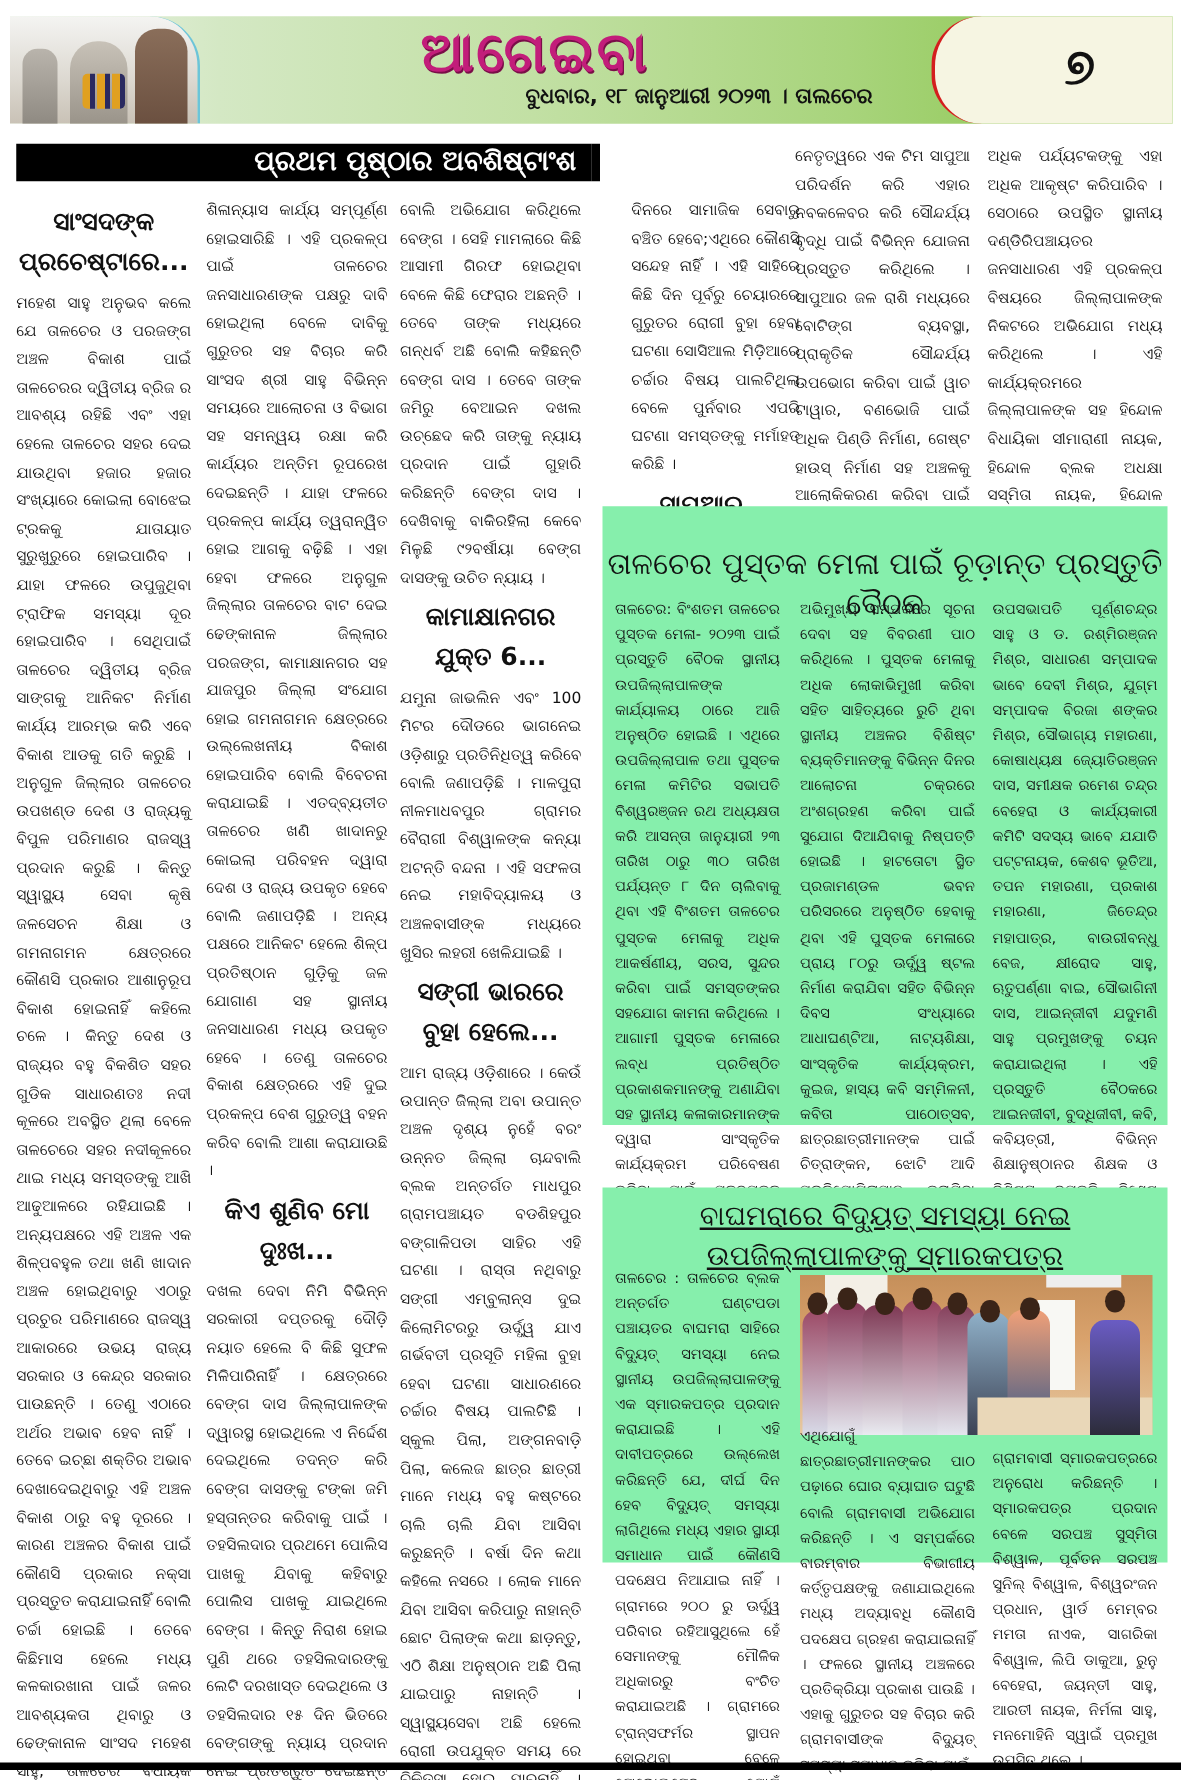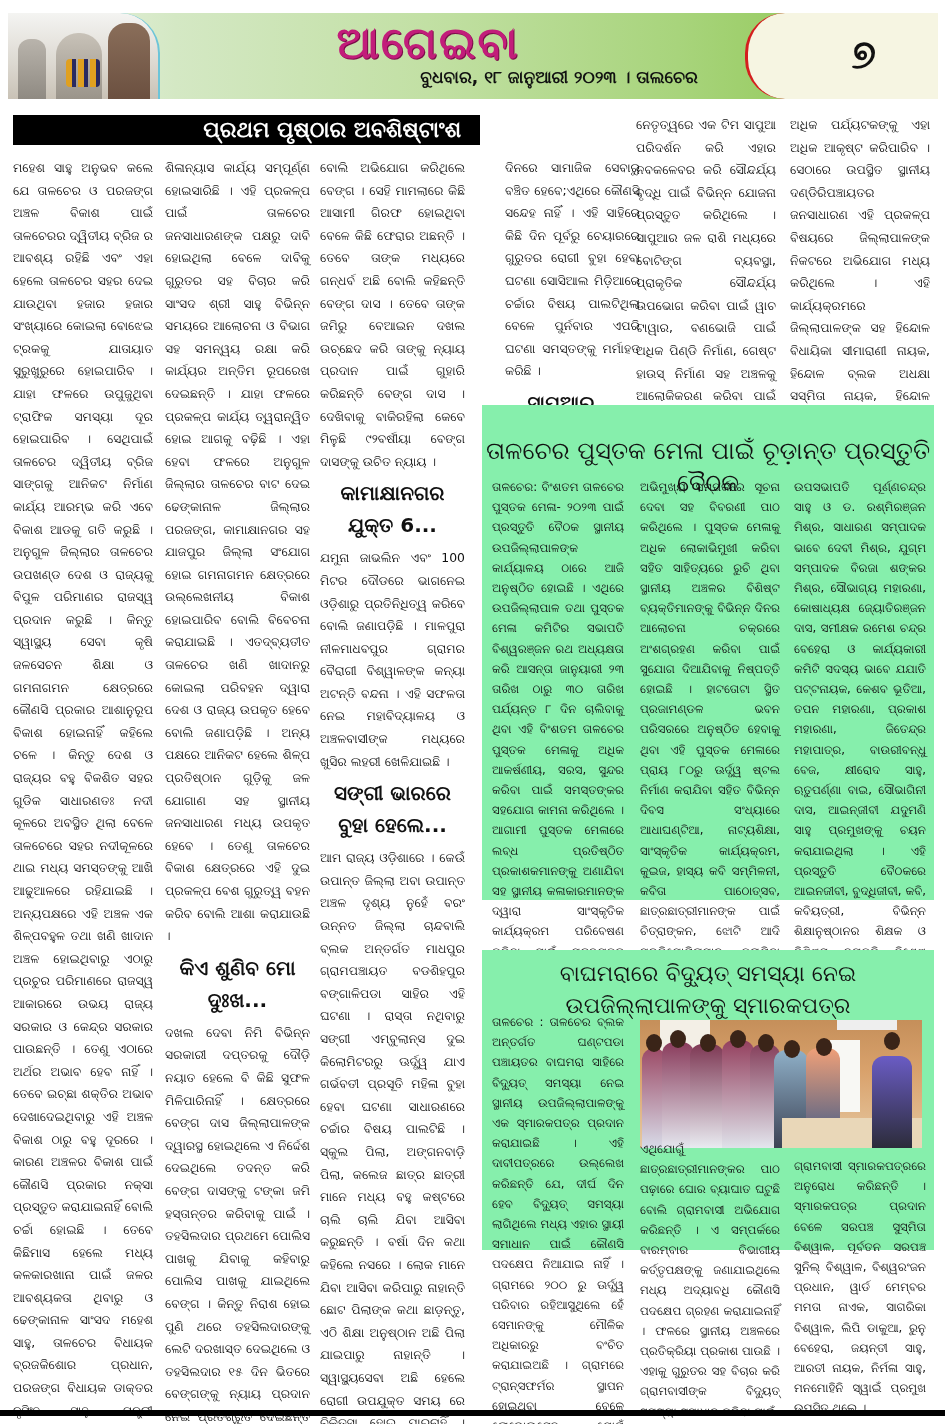--- a/index.html
+++ b/index.html
@@ -33,21 +33,21 @@
   .c3{left:320px;top:157px;width:145px;}
   .c4{left:458px;top:114px;width:135px;margin-left:47px;}
   .c5{left:636px;top:114px;width:140px;}
   .c6{left:790px;top:114px;width:140px;}
 
   .box{position:absolute;background:#86efac;}
   .box1{left:482px;top:405px;width:452px;height:495px;}
   .box2{left:482px;top:950px;width:452px;height:300px;}
   .box-title{position:absolute;left:0;width:452px;text-align:center;font-size:24px;line-height:32px;color:#111;}
   .box1 .box-title{top:30px;}
-  .box2 .box-title{top:8px;font-size:22px;}
+  .box2 .box-title{top:8px;font-size:22px;text-decoration:underline;}
   .bcol{position:absolute;font-size:11.8px;line-height:20.2px;text-align:justify;color:#111;}
   .box1 .b1{left:10px;top:72px;width:132px;}
   .box1 .b2{left:158px;top:72px;width:140px;}
   .box1 .b3{left:312px;top:72px;width:132px;}
   .box2 .b1{left:10px;top:62px;width:132px;}
   .box2 .b2{left:158px;top:189px;width:140px;}
   .box2 .b3{left:312px;top:206px;width:132px;}
   .photo{position:absolute;left:158px;top:70px;width:282px;height:128px;overflow:hidden;
     background:linear-gradient(180deg,#c58f5a 0%,#d9a26c 40%,#e6c9a2 100%);}
   .ph-wall{position:absolute;left:20px;top:0;width:50px;height:100%;background:#f3efe6;}
@@ -72,20 +72,21 @@
   <div class="paper-title">ଆଗେଇବା</div>
   <div class="dateline">ବୁଧବାର, ୧୮ ଜାନୁଆରୀ ୨୦୨୩ । ତାଲଚେର</div>
   <div class="pagebox"></div>
   <div class="page-num">୭</div>
 </div>
 
 <div class="section-strip">ପ୍ରଥମ ପୃଷ୍ଠାର ଅବଶିଷ୍ଟାଂଶ</div>
 <div class="strip-ext"></div>
 
 <div class="col c1">
+    <h3>ସାଂସଦଙ୍କ ପ୍ରଚେଷ୍ଟାରେ...</h3>
     <p>ମହେଶ ସାହୁ ଅନୁଭବ କଲେ ଯେ ତାଳଚେର ଓ ପରଜଙ୍ଗ ଅଞ୍ଚଳ ବିକାଶ ପାଇଁ ତାଳଚେରର ଦ୍ୱିତୀୟ ବ୍ରିଜ ର ଆବଶ୍ୟ ରହିଛି ଏବଂ ଏହା ହେଲେ ତାଳଚେର ସହର ଦେଇ ଯାଉଥିବା ହଜାର ହଜାର ସଂଖ୍ୟାରେ କୋଇଲା ବୋଝେଇ ଟ୍ରକକୁ ଯାତାୟାତ ସୁରୁଖୁରୁରେ ହୋଇପାରିବ । ଯାହା ଫଳରେ ଉପୁଜୁଥିବା ଟ୍ରାଫିକ ସମସ୍ୟା ଦୂର ହୋଇପାରିବ । ସେଥିପାଇଁ ତାଳଚେର ଦ୍ୱିତୀୟ ବ୍ରିଜ ସାଙ୍ଗକୁ ଆନିକଟ ନିର୍ମାଣ କାର୍ଯ୍ୟ ଆରମ୍ଭ କରି ଏବେ ବିକାଶ ଆଡକୁ ଗତି କରୁଛି । ଅନୁଗୁଳ ଜିଲ୍ଲାର ତାଳଚେର ଉପଖଣ୍ଡ ଦେଶ ଓ ରାଜ୍ୟକୁ ବିପୁଳ ପରିମାଣର ରାଜସ୍ୱ ପ୍ରଦାନ କରୁଛି । କିନ୍ତୁ ସ୍ୱାସ୍ଥ୍ୟ ସେବା କୃଷି ଜଳସେଚନ ଶିକ୍ଷା ଓ ଗମନାଗମନ କ୍ଷେତ୍ରରେ କୌଣସି ପ୍ରକାର ଆଶାନୁରୂପ ବିକାଶ ହୋଇନାହିଁ କହିଲେ ଚଳେ । କିନ୍ତୁ ଦେଶ ଓ ରାଜ୍ୟର ବହୁ ବିକଶିତ ସହର ଗୁଡିକ ସାଧାରଣତଃ ନଦୀ କୂଳରେ ଅବସ୍ଥିତ ଥିଲା ବେଳେ ତାଳଚେରେ ସହର ନଦୀକୂଳରେ ଥାଇ ମଧ୍ୟ ସମସ୍ତଙ୍କୁ ଆଖି ଆଢୁଆଳରେ ରହିଯାଇଛି । ଅନ୍ୟପକ୍ଷରେ ଏହି ଅଞ୍ଚଳ ଏକ ଶିଳ୍ପବହୁଳ ତଥା ଖଣି ଖାଦାନ ଅଞ୍ଚଳ ହୋଇଥିବାରୁ ଏଠାରୁ ପ୍ରଚୁର ପରିମାଣରେ ରାଜସ୍ୱ ଆକାରରେ ଉଭୟ ରାଜ୍ୟ ସରକାର ଓ କେନ୍ଦ୍ର ସରକାର ପାଉଛନ୍ତି । ତେଣୁ ଏଠାରେ ଅର୍ଥର ଅଭାବ ହେବ ନାହିଁ । ତେବେ ଇଚ୍ଛା ଶକ୍ତିର ଅଭାବ ଦେଖାଦେଇଥିବାରୁ ଏହି ଅଞ୍ଚଳ ବିକାଶ ଠାରୁ ବହୁ ଦୂରରେ । କାରଣ ଅଞ୍ଚଳର ବିକାଶ ପାଇଁ କୌଣସି ପ୍ରକାର ନକ୍ସା ପ୍ରସ୍ତୁତ କରାଯାଇନାହିଁ ବୋଲି ଚର୍ଚ୍ଚା ହୋଇଛି । ତେବେ କିଛିମାସ ହେଲେ ମଧ୍ୟ କଳକାରଖାନା ପାଇଁ ଜଳର ଆବଶ୍ୟକତା ଥିବାରୁ ଓ ଢେଙ୍କାନାଳ ସାଂସଦ ମହେଶ ସାହୁ, ତାଳଚେର ବିଧାୟକ ବ୍ରଜକିଶୋର ପ୍ରଧାନ, ପରଜଙ୍ଗ ବିଧାୟକ ଡାକ୍ତର ନୃସିଂହ ସାହୁ, ମନ୍ତ୍ରୀ ପ୍ରଫୁଲ୍ଲ ମଲ୍ଲିକଙ୍କ ମିଳିତ ଉଦ୍ୟମରେ ତାଳଚେର ଖାଲପାଳକୁ ବ୍ରାହ୍ମଣୀ ନଦୀରେ ଆନିକଟ ନିର୍ମାଣ କାର୍ଯ୍ୟ ଆରମ୍ଭ ହୋଇଛି । ଯାହା ଫଳରେ ଏହି ଅଞ୍ଚଳର ବିକାଶ ପାଇଁ ବାଟ ଫିଟିଛି । ସେହିପରି ତାଳଚେର ଷ୍ଟାଡିୟମ ଆଗରେ ଦ୍ୱିତୀୟ ବ୍ରିଜ ନିର୍ମାଣ କାର୍ଯ୍ୟ ମଧ୍ୟ ଖୁବ ଶୀଘ୍ର ଆରମ୍ଭ ହେବାକୁ ଯାଉଛି । ନିକଟରେ ଅନୁଗୁଳ ଗସ୍ତ ବେଳେ ରାଜ୍ୟ ମୁଖ୍ୟମନ୍ତ୍ରୀ ନବୀନ ପଟ୍ଟନାୟକଙ୍କ ଦ୍ୱାରା ଏହି ପ୍ରକଳ୍ପ ର</p>
   </div>
 <div class="col c2">
     <p>ଶିଳାନ୍ୟାସ କାର୍ଯ୍ୟ ସମ୍ପୂର୍ଣ୍ଣ ହୋଇସାରିଛି । ଏହି ପ୍ରକଳ୍ପ ପାଇଁ ତାଳଚେର ଜନସାଧାରଣଙ୍କ ପକ୍ଷରୁ ଦାବି ହୋଇଥିଲା ବେଳେ ଦାବିକୁ ଗୁରୁତର ସହ ବିଚାର କରି ସାଂସଦ ଶ୍ରୀ ସାହୁ ବିଭିନ୍ନ ସମୟରେ ଆଲୋଚନା ଓ ବିଭାଗ ସହ ସମନ୍ୱୟ ରକ୍ଷା କରି କାର୍ଯ୍ୟର ଅନ୍ତିମ ରୂପରେଖ ଦେଇଛନ୍ତି । ଯାହା ଫଳରେ ପ୍ରକଳ୍ପ କାର୍ଯ୍ୟ ତ୍ୱରାନ୍ୱିତ ହୋଇ ଆଗକୁ ବଢ଼ିଛି । ଏହା ହେବା ଫଳରେ ଅନୁଗୁଳ ଜିଲ୍ଲାର ତାଳଚେର ବାଟ ଦେଇ ଢେଙ୍କାନାଳ ଜିଲ୍ଲାର ପରଜଙ୍ଗ, କାମାକ୍ଷାନଗର ସହ ଯାଜପୁର ଜିଲ୍ଲା ସଂଯୋଗ ହୋଇ ଗମନାଗମନ କ୍ଷେତ୍ରରେ ଉଲ୍ଲେଖନୀୟ ବିକାଶ ହୋଇପାରିବ ବୋଲି ବିବେଚନା କରାଯାଇଛି । ଏତଦ୍‌ବ୍ୟତୀତ ତାଳଚେର ଖଣି ଖାଦାନରୁ କୋଇଲା ପରିବହନ ଦ୍ୱାରା ଦେଶ ଓ ରାଜ୍ୟ ଉପକୃତ ହେବେ ବୋଲି ଜଣାପଡ଼ିଛି । ଅନ୍ୟ ପକ୍ଷରେ ଆନିକଟ ହେଲେ ଶିଳ୍ପ ପ୍ରତିଷ୍ଠାନ ଗୁଡ଼ିକୁ ଜଳ ଯୋଗାଣ ସହ ସ୍ଥାନୀୟ ଜନସାଧାରଣ ମଧ୍ୟ ଉପକୃତ ହେବେ । ତେଣୁ ତାଳଚେର ବିକାଶ କ୍ଷେତ୍ରରେ ଏହି ଦୁଇ ପ୍ରକଳ୍ପ ବେଶ ଗୁରୁତ୍ୱ ବହନ କରିବ ବୋଲି ଆଶା କରାଯାଉଛି ।</p>
     <h3>କିଏ ଶୁଣିବ ମୋ ଦୁଃଖ...</h3>
     <p>ଦଖଲ ଦେବା ନିମି ବିଭିନ୍ନ ସରକାରୀ ଦପ୍ତରକୁ ଦୌଡ଼ି ନୟାତ ହେଲେ ବି କିଛି ସୁଫଳ ମିଳିପାରିନାହିଁ । କ୍ଷେତ୍ରରେ ବେଙ୍ଗ ଦାସ ଜିଲ୍ଲାପାଳଙ୍କ ଦ୍ୱାରସ୍ଥ ହୋଇଥିଲେ ଏ ନିର୍ଦ୍ଦେଶ ଦେଇଥିଲେ ତଦନ୍ତ କରି ବେଙ୍ଗ ଦାସଙ୍କୁ ଟଙ୍କା ଜମି ହସ୍ତାନ୍ତର କରିବାକୁ ପାଇଁ । ତହସିଲଦାର ପ୍ରଥମେ ପୋଲିସ ପାଖକୁ ଯିବାକୁ କହିବାରୁ ପୋଲିସ ପାଖକୁ ଯାଇଥିଲେ ବେଙ୍ଗ । କିନ୍ତୁ ନିରାଶ ହୋଇ ପୁଣି ଥରେ ତହସିଲଦାରଙ୍କୁ ଲେଟି ଦରଖାସ୍ତ ଦେଇଥିଲେ ଓ ତହସିଲଦାର ୧୫ ଦିନ ଭିତରେ ବେଙ୍ଗଙ୍କୁ ନ୍ୟାୟ ପ୍ରଦାନ ନେଇ ପ୍ରତିଶ୍ରୁତି ଦେଇଛନ୍ତି । ଏଠି ପ୍ରଶ୍ନ ଉଠୁଛି ୨୦୧୮ ମସିହାରୁ ୯୨ ବର୍ଷୀୟା ବେଙ୍ଗ ଦାସ ପୋଲିସ ଓ ଜିଲ୍ଲା ପ୍ରଶାସନିକ ଅଧିକାରୀଙ୍କୁ ନ୍ୟାୟ ଭିକ୍ଷା କରୁଥିବା ବେଳେ ୪ ବର୍ଷ ଧରି ନ୍ୟାୟ ନପାଇବା କାହାର ଭୁଲ । ବେଙ୍ଗ ଙ୍କର ନା ସରକାରୀ ଅଧିକାରୀଙ୍କର ତାହା ସମୟ କହିବ । ତେବେ ସୂଚନା ଥାଉକି କିଛିଦିନ ତଳେ ବେଙ୍ଗ ଦାସଙ୍କ ପୁତ୍ରକୁ ତାଙ୍କ ପୁଅ, ସ୍ତ୍ରୀ, ଝିଅ ଓ ଭଉଣୀ ଭିଣୋଇ ମିଶି ଜୀବନରୁ ମାରିଦେଇଥିଲେ</p>
   </div>
 <div class="col c3">
     <p>ବୋଲି ଅଭିଯୋଗ କରିଥିଲେ ବେଙ୍ଗ । ସେହି ମାମଲାରେ କିଛି ଆସାମୀ ଗିରଫ ହୋଇଥିବା ବେଳେ କିଛି ଫେରାର ଅଛନ୍ତି । ତେବେ ତାଙ୍କ ମଧ୍ୟରେ ଗନ୍ଧର୍ବ ଅଛି ବୋଲି କହିଛନ୍ତି ବେଙ୍ଗ ଦାସ । ତେବେ ତାଙ୍କ ଜମିରୁ ବେଆଇନ ଦଖଲ ଉଚ୍ଛେଦ କରି ତାଙ୍କୁ ନ୍ୟାୟ ପ୍ରଦାନ ପାଇଁ ଗୁହାରି କରିଛନ୍ତି ବେଙ୍ଗ ଦାସ । ଦେଖିବାକୁ ବାକିରହିଲା କେବେ ମିଳୁଛି ୯୨ବର୍ଷୀୟା ବେଙ୍ଗ ଦାସଙ୍କୁ ଉଚିତ ନ୍ୟାୟ ।</p>
     <h3>କାମାକ୍ଷାନଗର ଯୁକ୍ତ 6...</h3>

